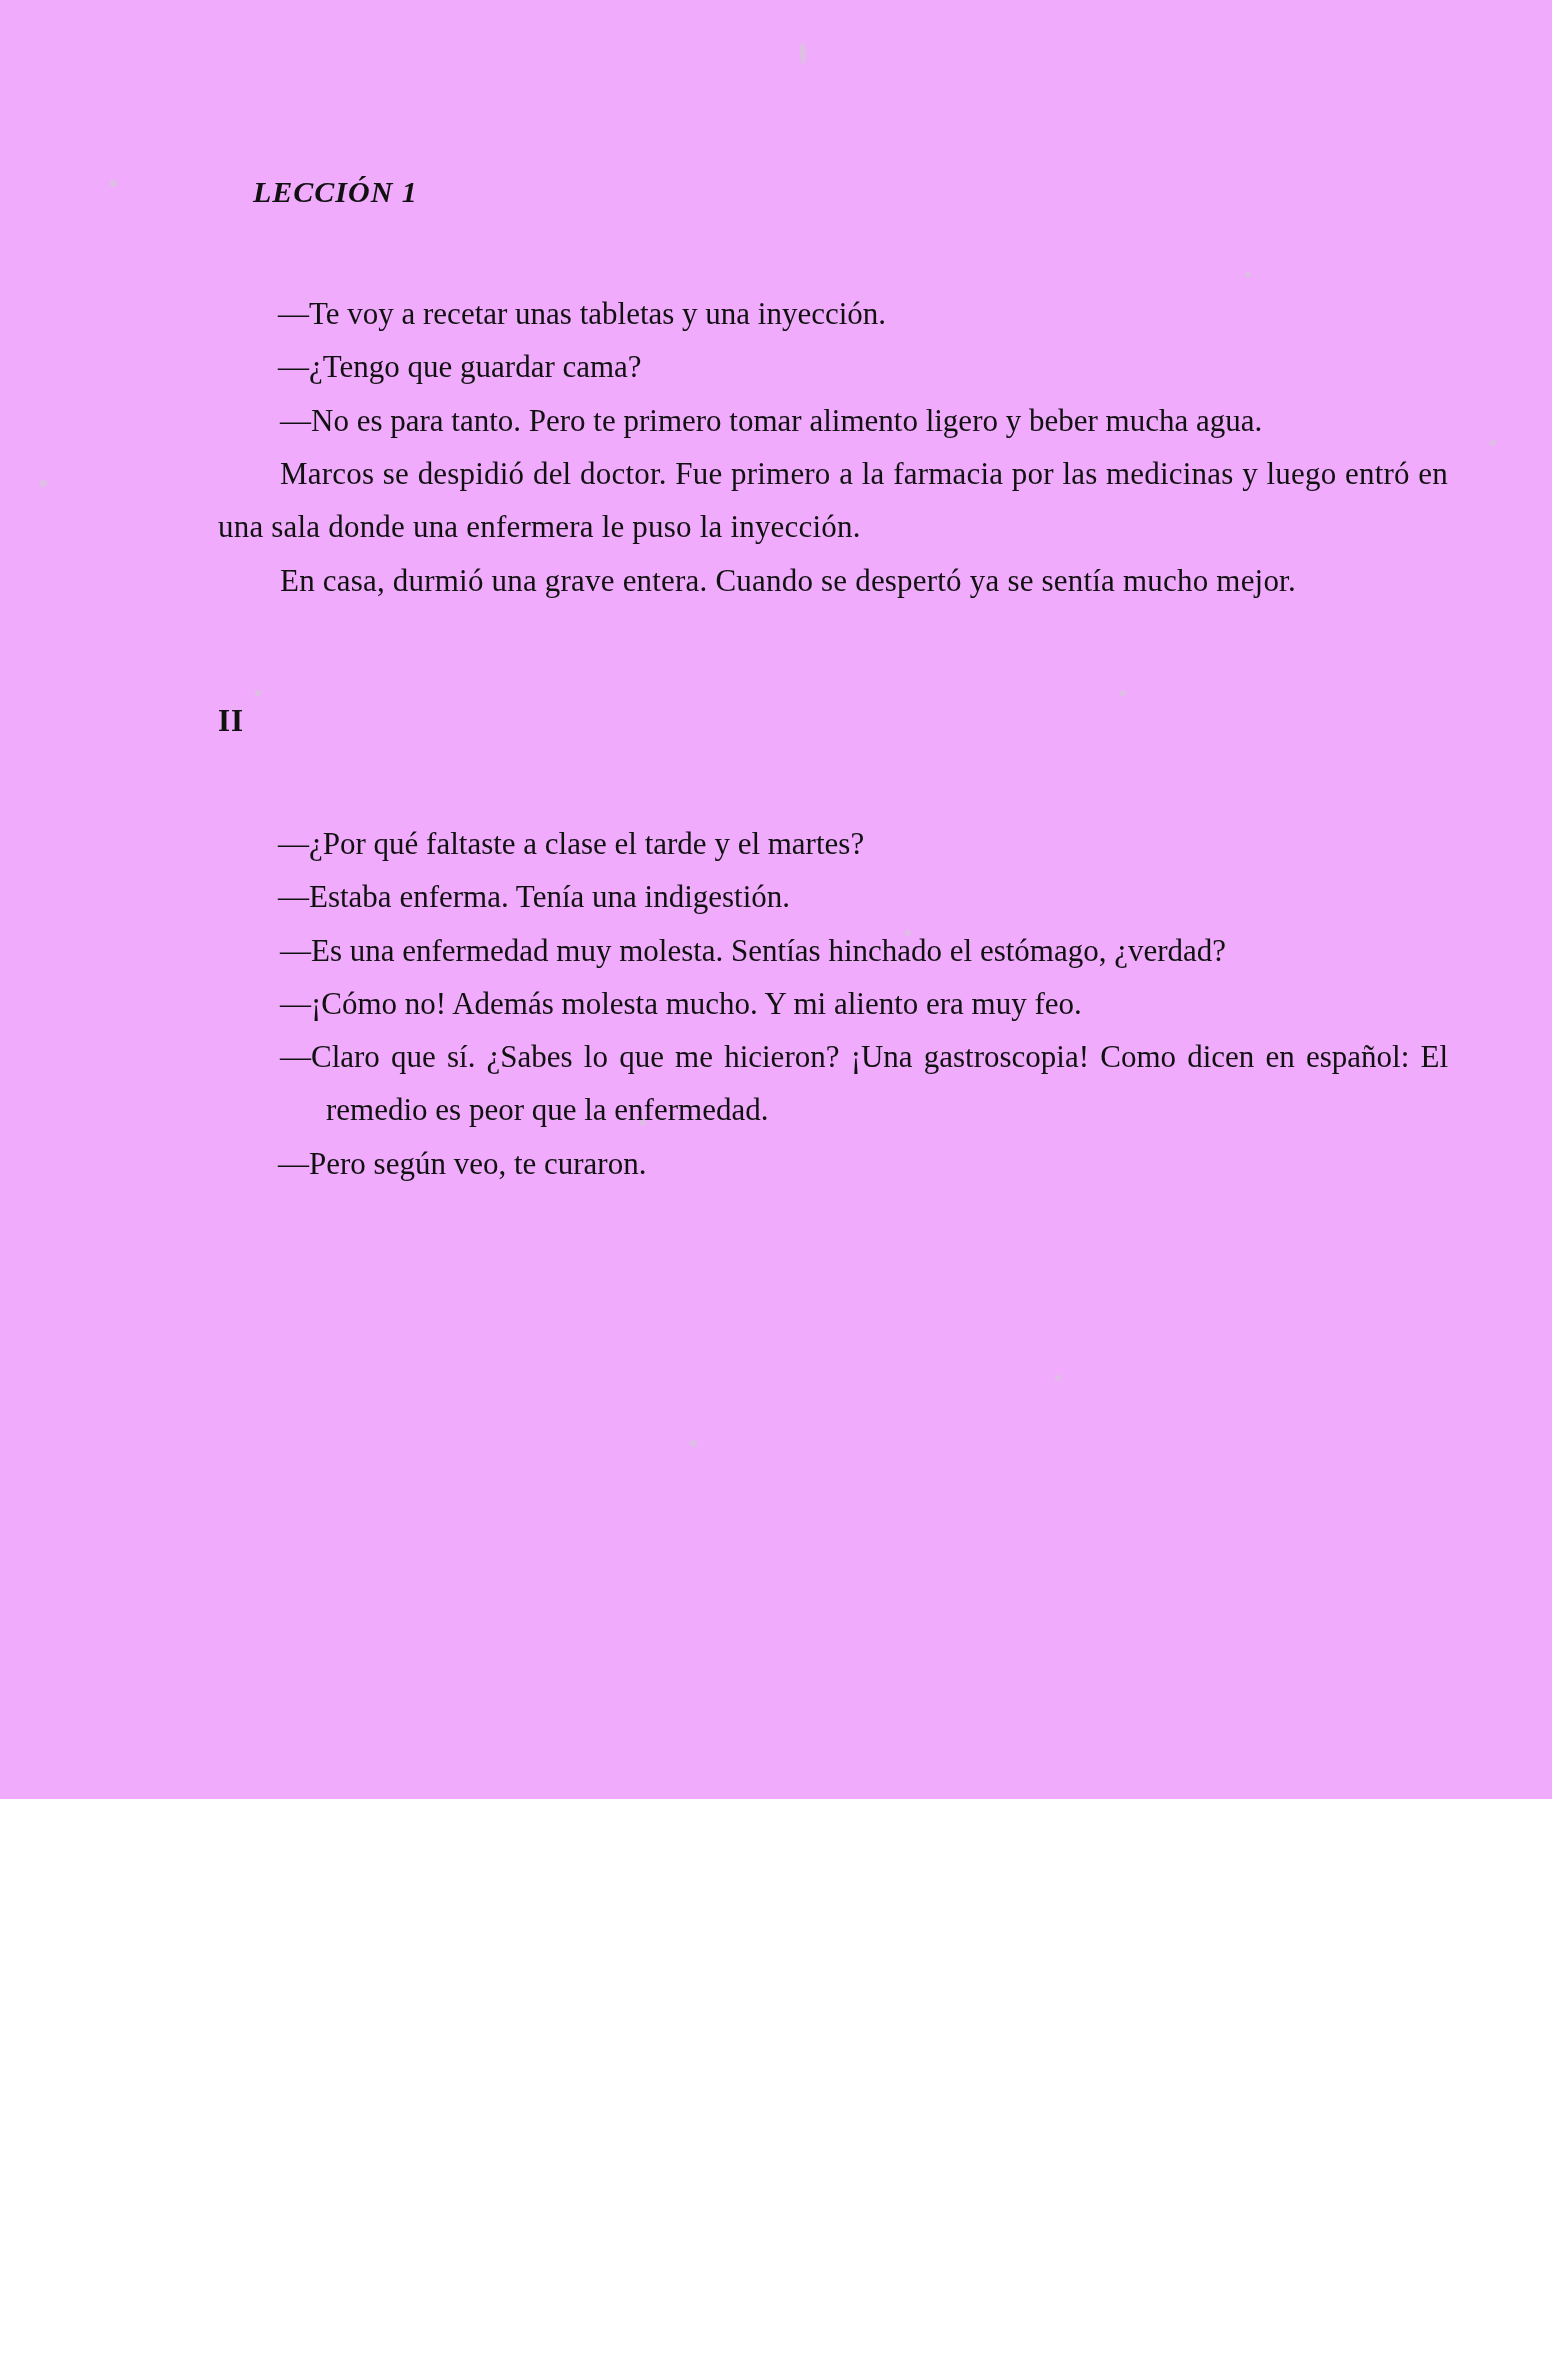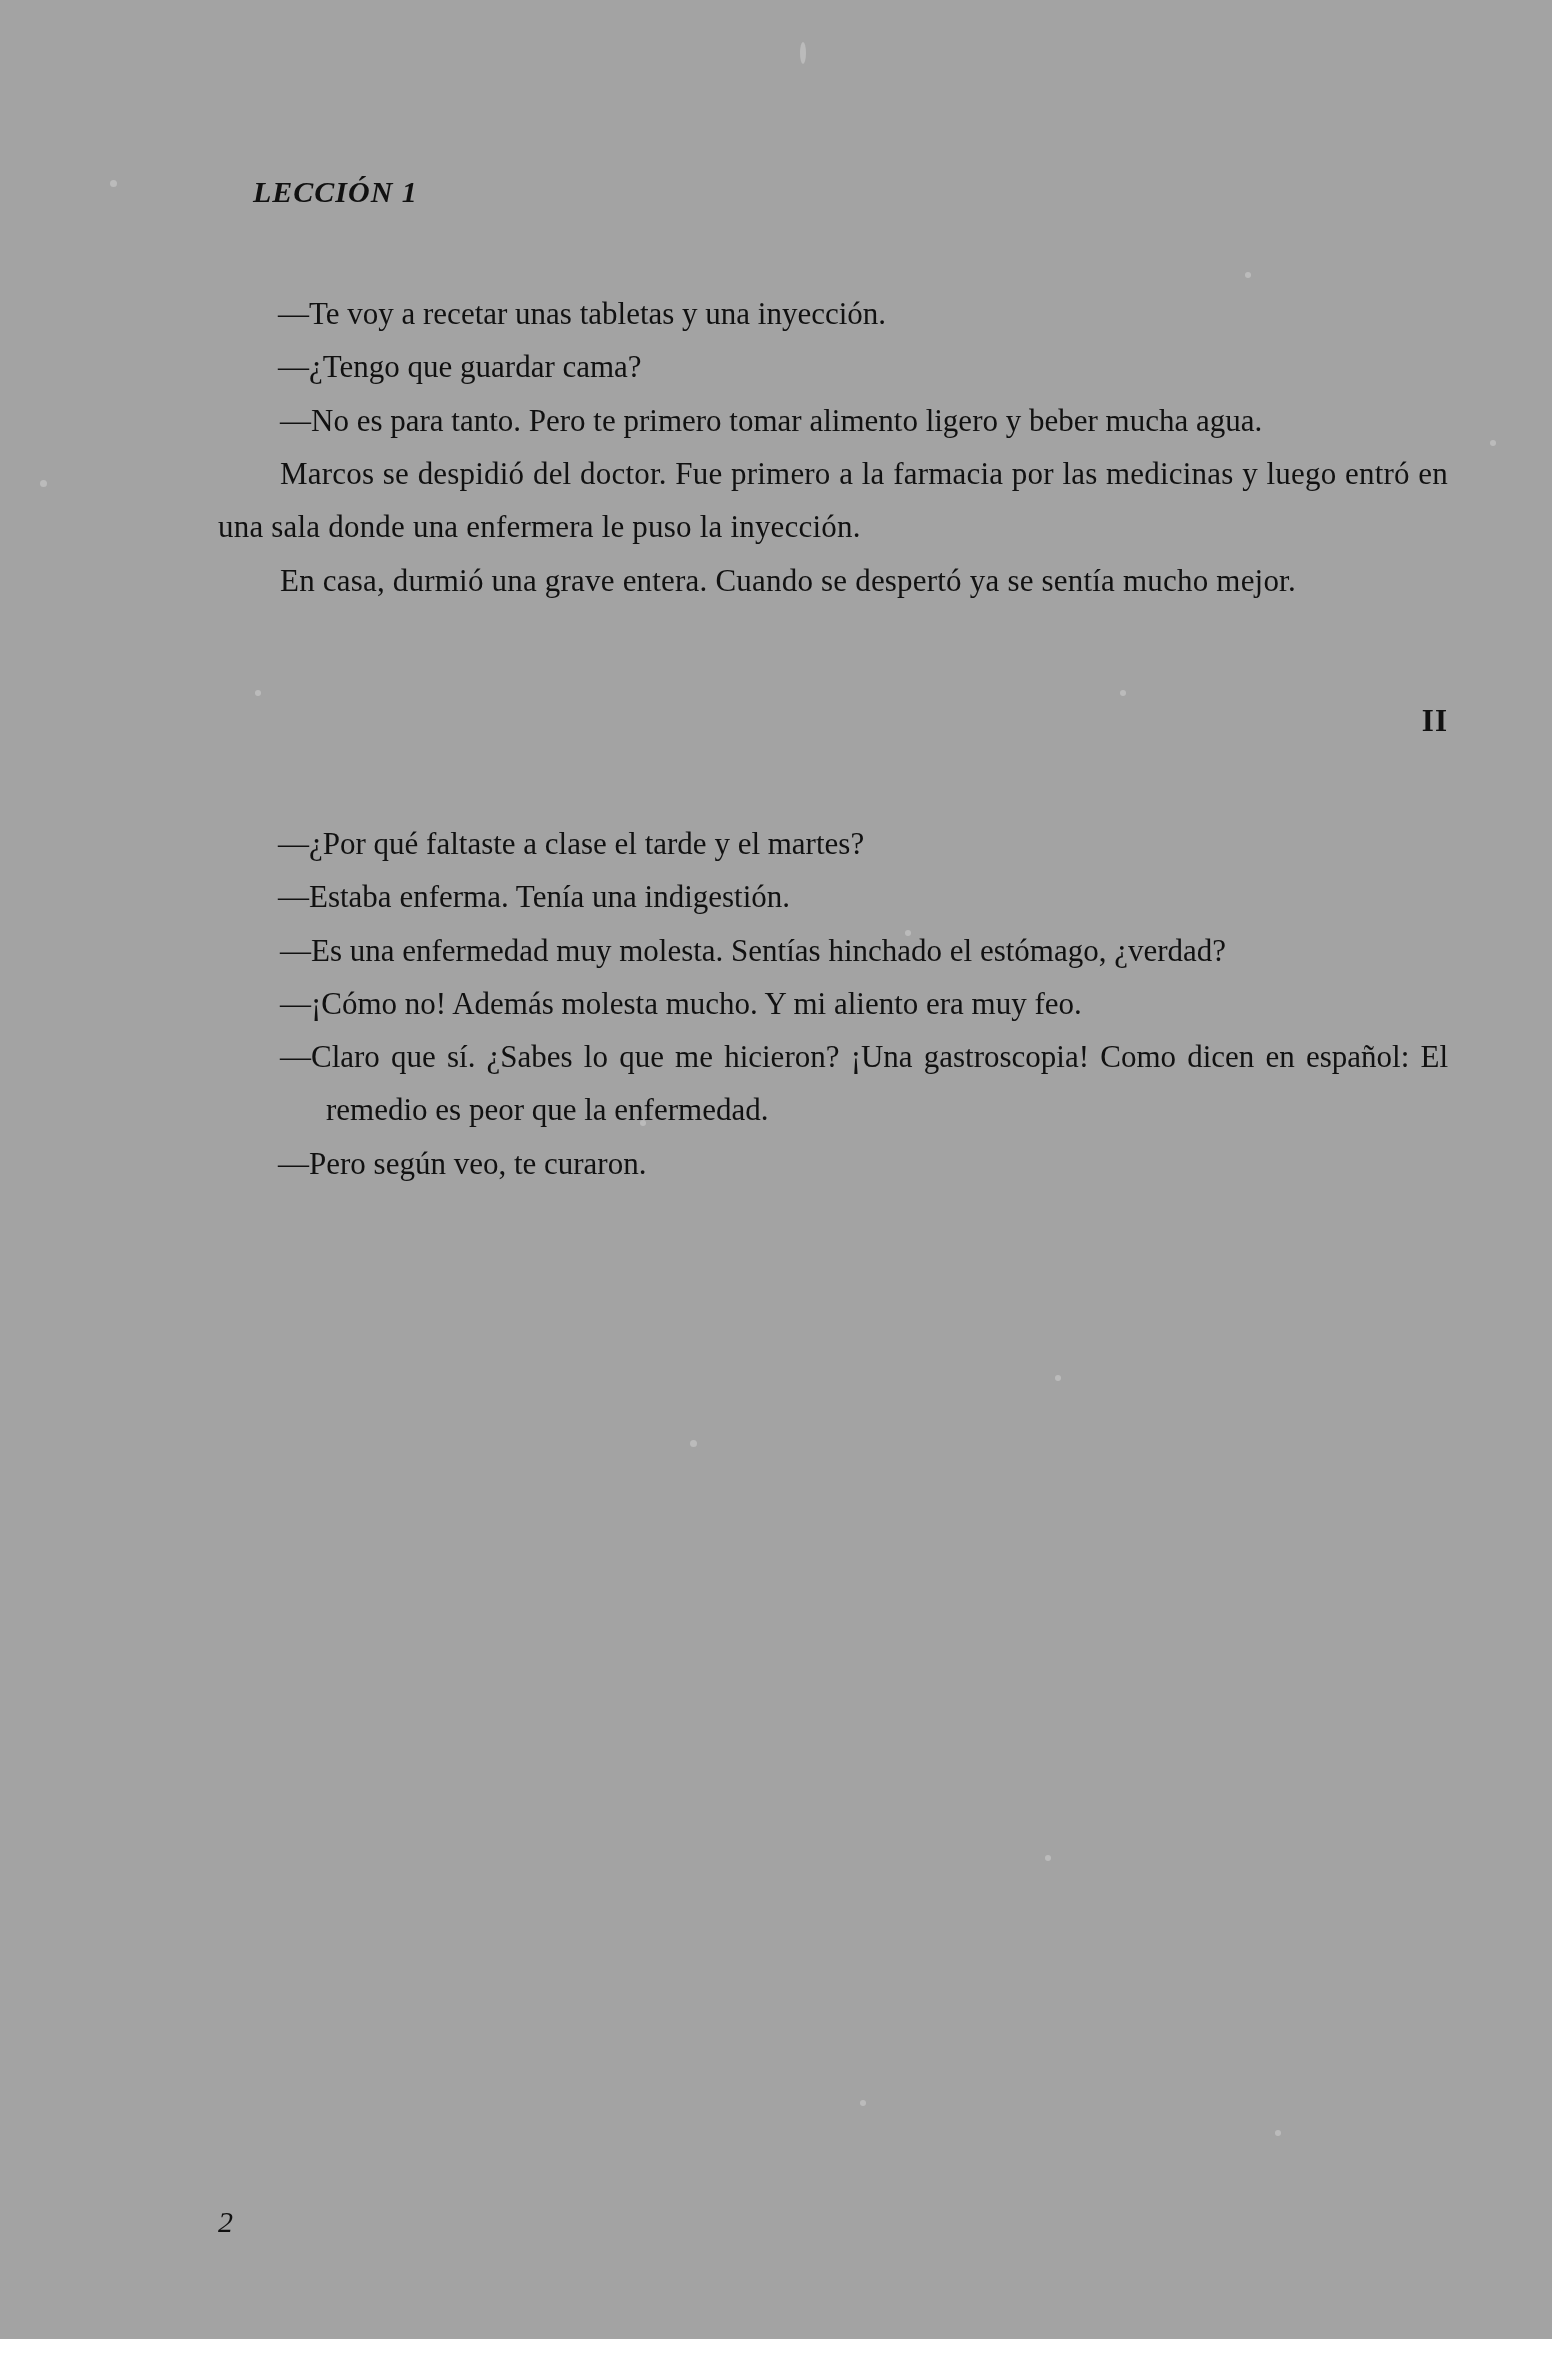--- a/index.html
+++ b/index.html
@@ -3,22 +3,22 @@
 <meta charset="utf-8">
 <style>
   html, body {
     margin: 0;
     padding: 0;
     background: #ffffff;
   }
   .page {
     position: relative;
     width: 1552px;
-    height: 2339px;
-    background: #a3a3a3;
+    height: 1799px;
+    background: #f0abfc;
     font-family: "Liberation Serif", serif;
     color: #111111;
     overflow: hidden;
   }
   .content {
     position: absolute;
     left: 218px;
     top: 175px;
     width: 1230px;
   }
@@ -46,21 +46,21 @@
     text-align: justify;
     margin: 0 0 0 62px;
     text-indent: -2px;
     padding-left: 0;
   }
   .dialogue.hang {
     padding-left: 46px;
     text-indent: -46px;
   }
   .section-number {
-    text-align: right;
+    text-align: left;
     font-size: 31px;
     font-weight: bold;
     font-family: "Liberation Serif", serif;
     margin: 96px 0 78px 0;
     letter-spacing: 1px;
   }
   .folio {
     position: absolute;
     left: 218px;
     top: 2205px;

